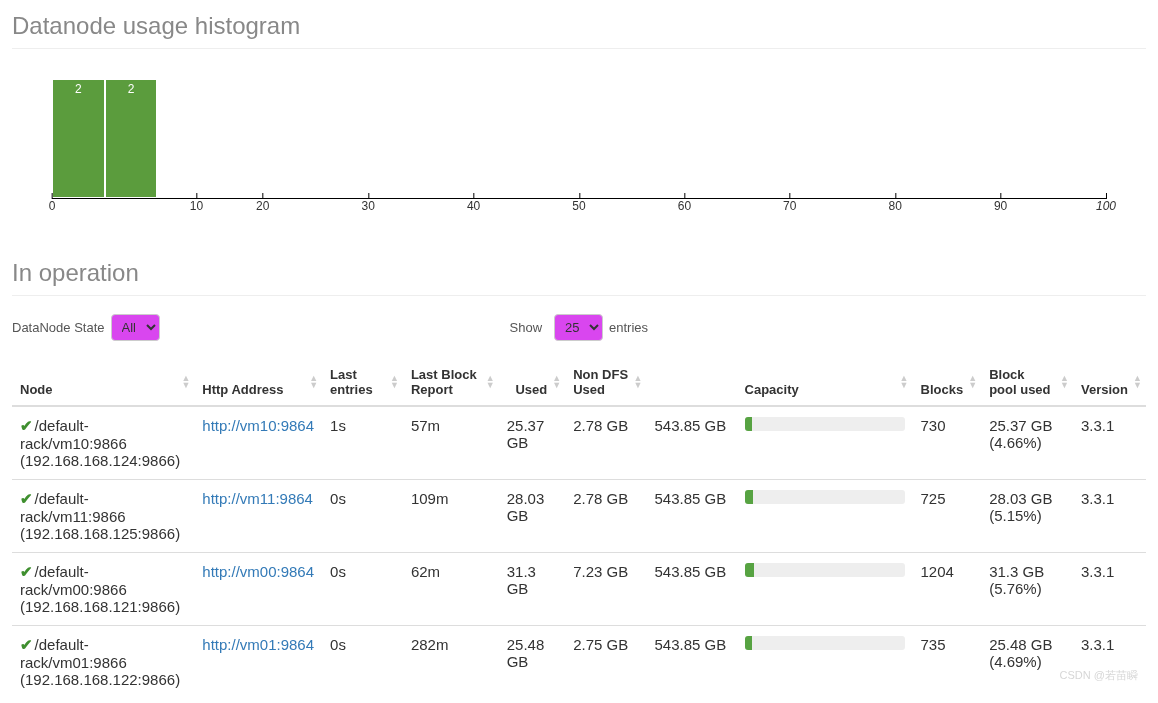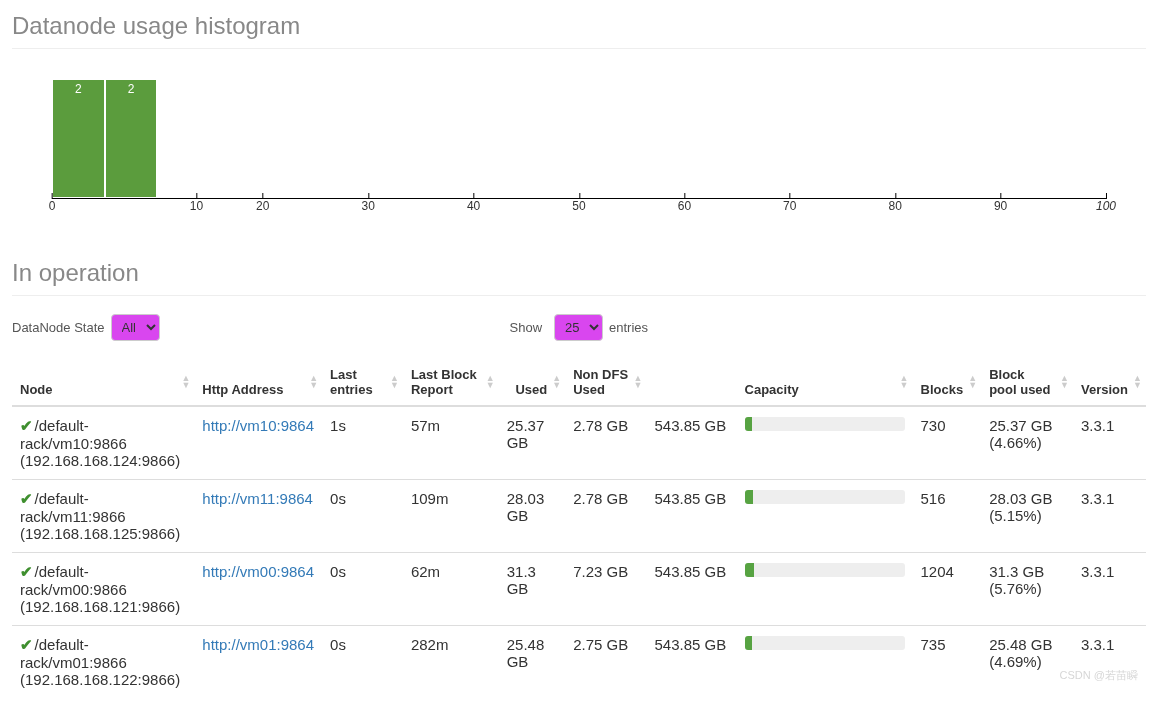--- a/index.html
+++ b/index.html
@@ -263,21 +263,21 @@
         <td>0s</td>
         <td>109m</td>
         <td style="text-align:left;">28.03 GB</td>
         <td>2.78 GB</td>
         <td>543.85 GB</td>
         <td>
           <div class="cap-bar">
             <div class="fill" style="width:5.15%"></div>
           </div>
         </td>
-        <td>516</td>
+        <td>725</td>
         <td>28.03 GB<br>(5.15%)</td>
         <td>3.3.1</td>
       </tr>
       <tr>
         <td><span class="check-icon">✔</span>/default-rack/vm00:9866<br>(192.168.168.121:9866)</td>
         <td><a class="link" href="#">http://vm00:9864</a></td>
         <td>0s</td>
         <td>62m</td>
         <td style="text-align:left;">31.3 GB</td>
         <td>7.23 GB</td>

